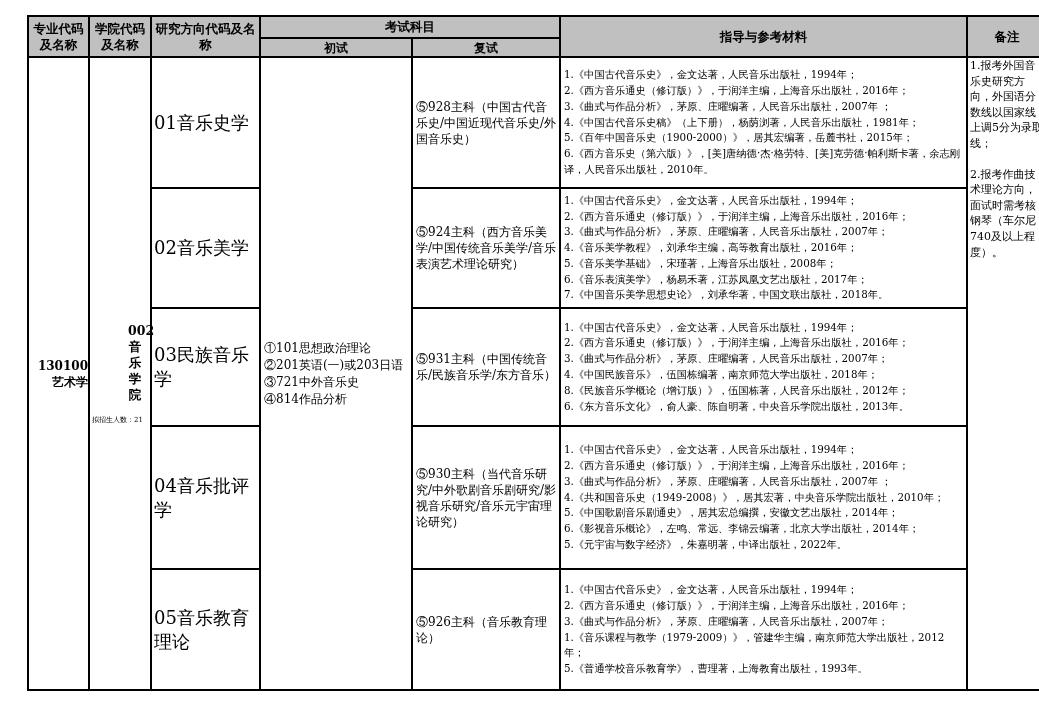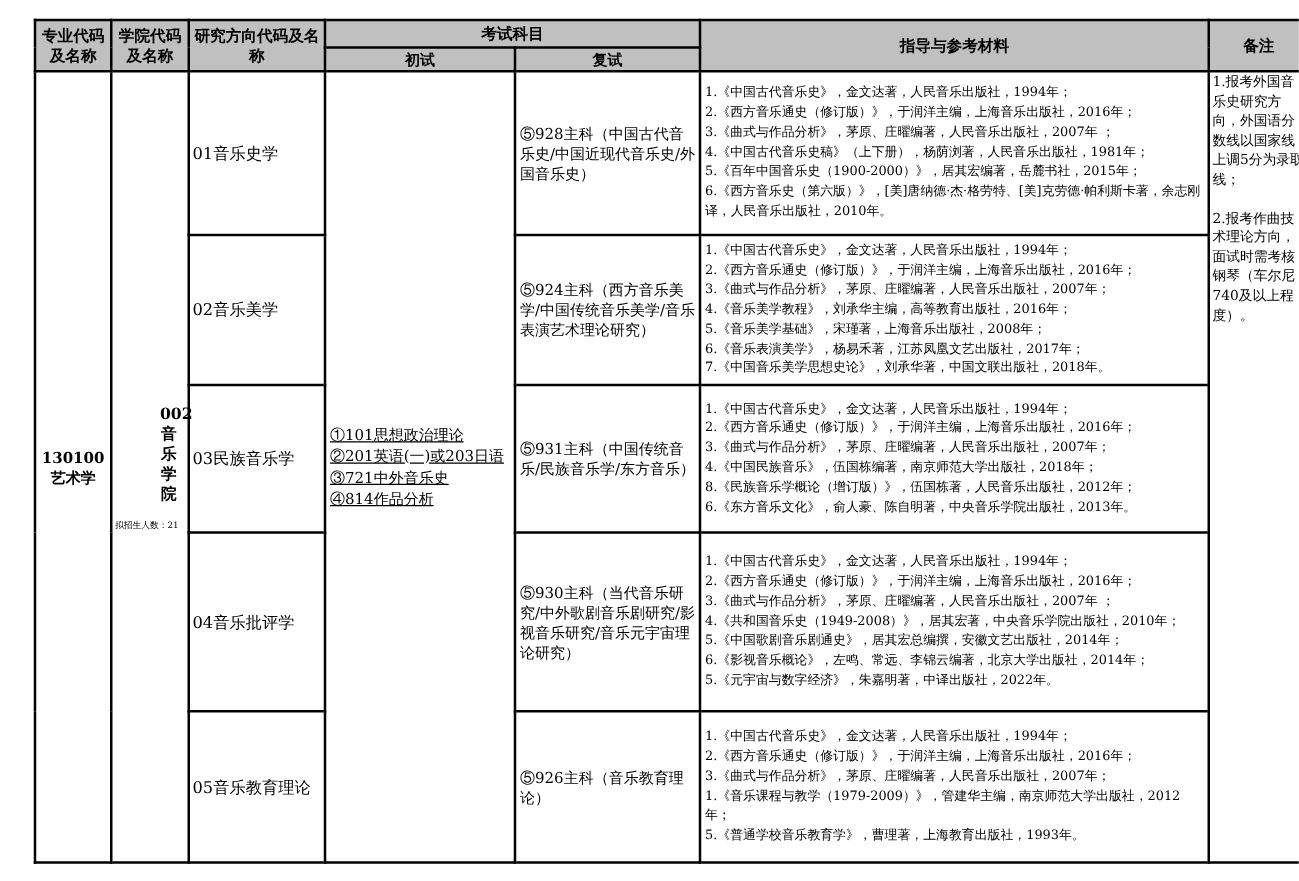--- a/index.html
+++ b/index.html
@@ -4,27 +4,27 @@
 <style>
   html, body { margin:0; padding:0; background:#ffffff; }
   body { width:1039px; height:705px; position:relative; overflow:hidden;
          font-family: "DejaVu Serif", "Liberation Serif", serif; color:#000; }
   table.main { position:absolute; left:27px; top:15px; border-collapse:collapse;
                table-layout:fixed; width:1019px; }
   table.main td, table.main th { border:2px solid #000; padding:0; vertical-align:middle; }
   th { background:#c0c0c0; font-family:"DejaVu Sans", "Liberation Sans", sans-serif;
        font-weight:bold; font-size:12.5px; line-height:16px; text-align:center; }
   th.sub { height:17px; font-size:12px; }
-  .c-major { text-align:center; font-weight:bold; font-size:12px; line-height:16px; }
+  .c-major { text-align:right; font-weight:bold; font-size:12px; line-height:16px; }
   .c-college { text-align:center; }
   .college-name { font-weight:bold; font-size:12.5px; line-height:16px; display:block;margin-left:30px; }
   .quota { font-size:7px; display:block; margin-top:12px; white-space:nowrap; text-align:left; padding-left:2px;}
-  .dir { font-size:13px; padding-left:2px !important; }
+  .dir { font-size:18px; padding-left:2px !important; }
   .prelim { font-size:12px; line-height:17px; padding-left:3px !important; }
-  .prelim div { white-space:nowrap;text-decoration:underline; }
+  .prelim div { white-space:nowrap; }
   .retest { font-size:12px; line-height:16px; padding:0 2px 0 3px !important; }
   .refs { font-size:10.3px; line-height:15.8px; padding:0 2px 0 3px !important; }
   .refs div { letter-spacing:0; }
   .note { font-size:11px; line-height:15.6px; vertical-align:top !important; padding:0 2px !important;margin-left:16px; }
   .note .gap { height:15px; }
 </style>
 </head>
 <body>
 
 <table class="main">

